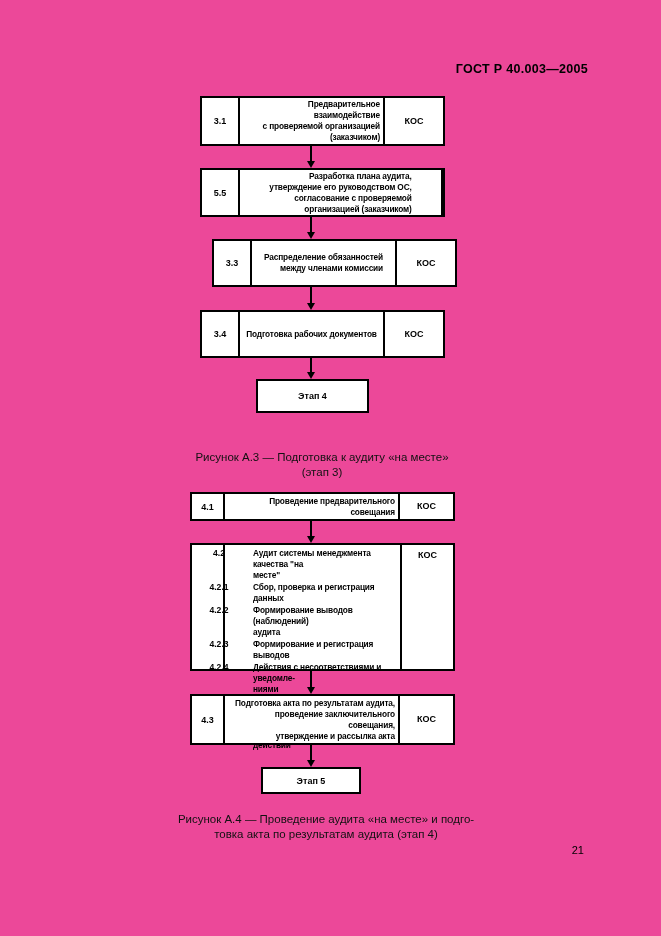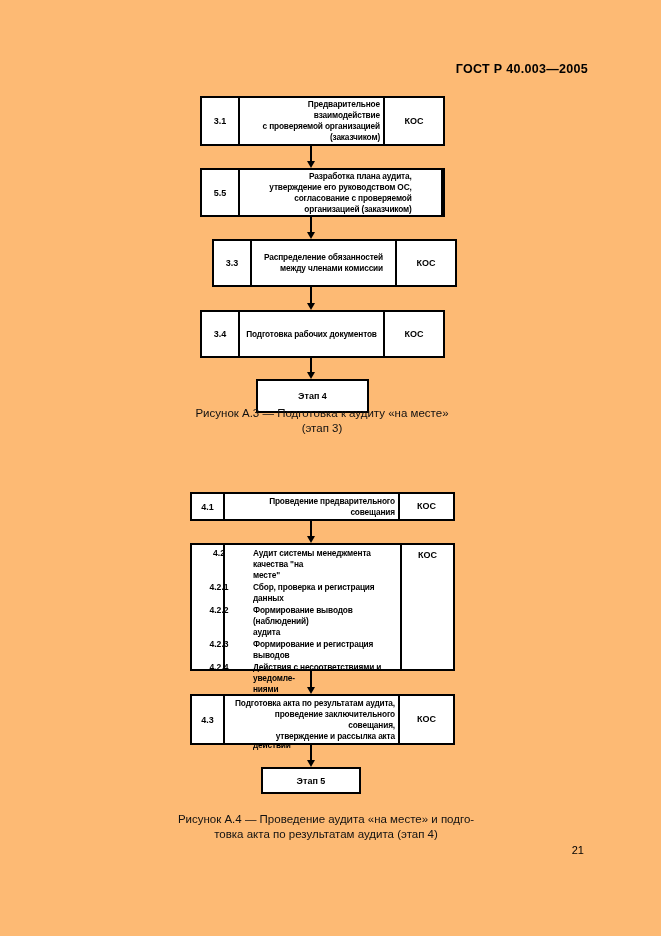--- a/index.html
+++ b/index.html
@@ -2,21 +2,21 @@
 <html><head>
 <meta charset="utf-8">
 <style>
   * { margin: 0; padding: 0; box-sizing: border-box; }
   html, body { background: #ffffff; }
   body {
     width: 661px; height: 936px; position: relative;
     font-family: "Liberation Sans", "DejaVu Sans", sans-serif;
     color: #000;
   }
-  .page { position: absolute; inset: 0; background: #fdba74; overflow: hidden; }
+  .page { position: absolute; inset: 0; background: #ec4899; overflow: hidden; }
 
   .doc-header {
     position: absolute; top: 62px; right: 73px;
     font-size: 12.5px; font-weight: bold; letter-spacing: 0.3px;
   }
 
   
   .flow-row { position: absolute; display: flex; border: 2px solid #000; background: #fff; }
   .cell { display: flex; align-items: center; justify-content: center; }
   .cell-num { flex: 0 0 auto; font-size: 9px; font-weight: bold; }
@@ -114,21 +114,21 @@
 
     <div class="flow-row c1" style="left:200px; top:310px; width:245px; height:48px;">
       <div class="cell cell-num">3.4</div>
       <div class="cell cell-text">Подготовка рабочих документов</div>
       <div class="cell cell-resp">КОС</div>
     </div>
     <div class="arrow" style="top:358px; height:15px;"></div>
 
     <div class="terminal" style="left:256px; top:379px; width:113px; height:34px;">Этап 4</div>
 
-    <div class="fig-caption" style="left:92px; top:406px; width:460px;">Рисунок А.3 — Подготовка к аудиту «на месте»
+    <div class="fig-caption" style="left:92px; top:450px; width:460px;">Рисунок А.3 — Подготовка к аудиту «на месте»
 (этап 3)</div>
   </div>
 
   <div>
 
     <div class="flow-row c2" style="left:190px; top:492px; width:265px; height:29px;">
       <div class="cell cell-num">4.1</div>
       <div class="cell cell-text">Проведение предварительного совещания</div>
       <div class="cell cell-resp">КОС</div>
     </div>

